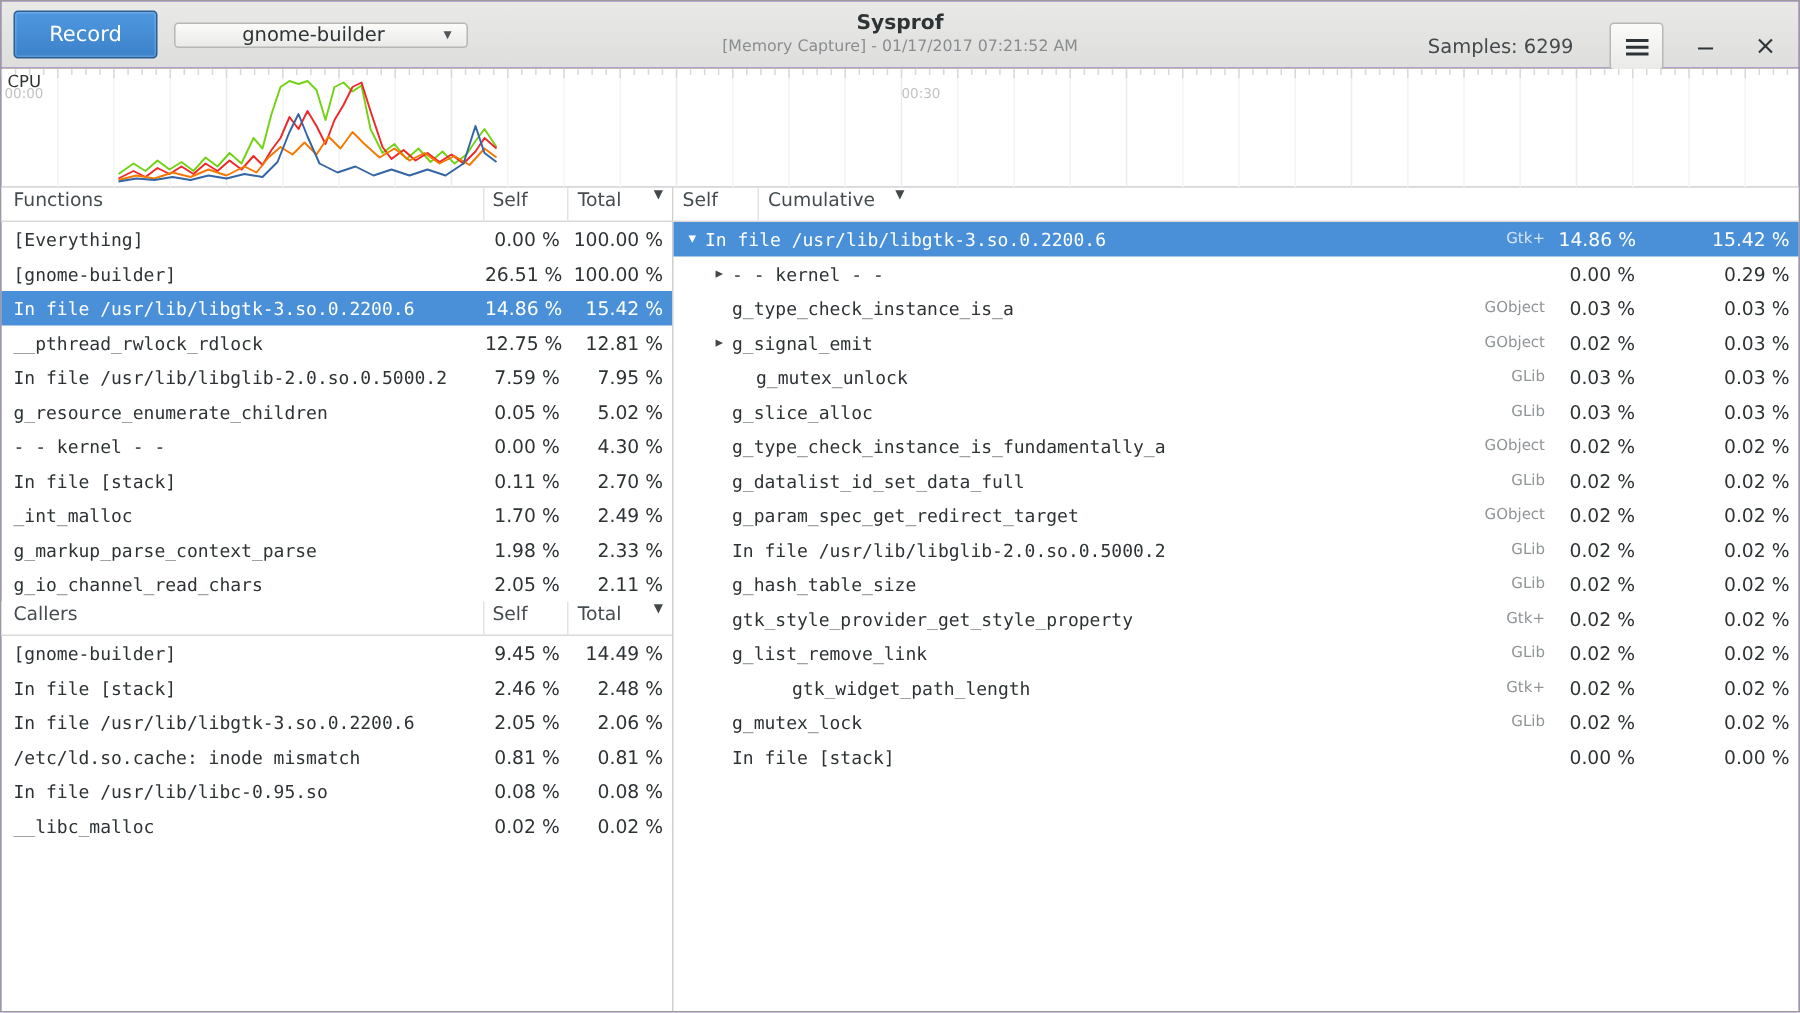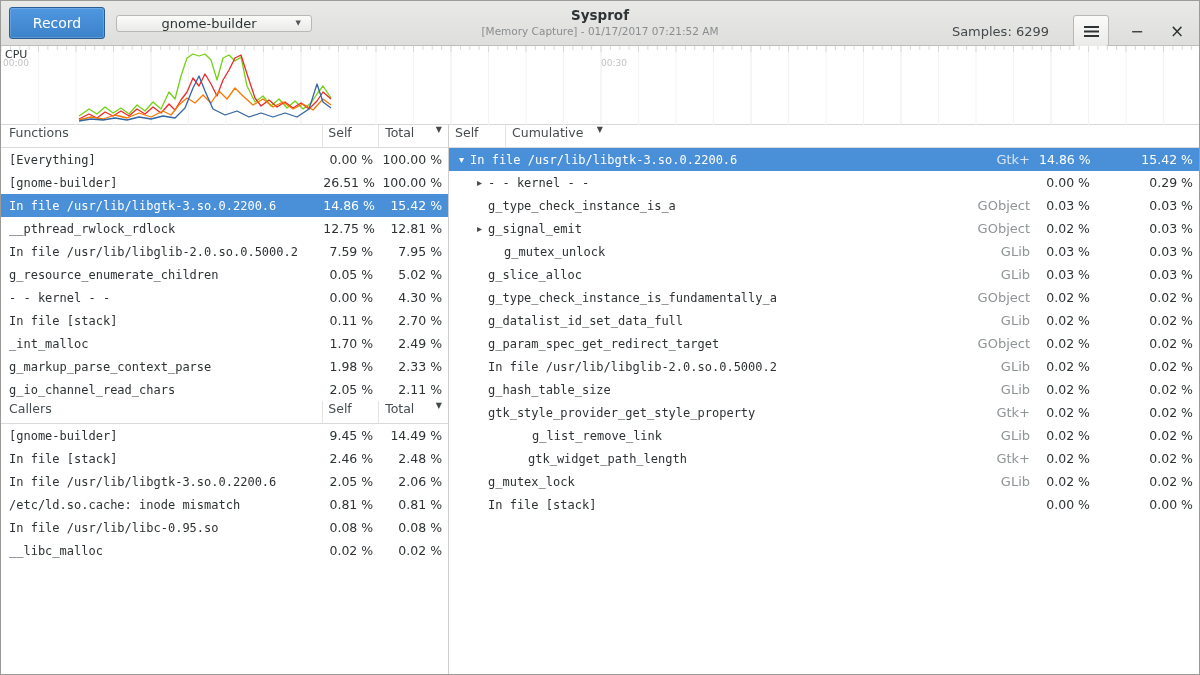--- a/index.html
+++ b/index.html
@@ -73,21 +73,21 @@
   .cell { white-space:nowrap; overflow:hidden; }
   .cname { width:323px; font-family:"DejaVu Sans Mono",monospace; font-size:12px;
            color:#2d3234; padding-left:8px; }
   .c-self { width:56px; }
   .c-total { width:69px; }
   .cnum { font-size:12.5px; text-align:right; color:#2d3234; padding-right:6px; }
   .dname { flex:1; min-width:0; display:flex; align-items:center; }
   .fn { font-family:"DejaVu Sans Mono",monospace; font-size:12px; color:#2d3234;
         overflow:hidden; white-space:nowrap; }
   .exp { width:17px; flex:none; text-align:center; font-size:10px; color:#43484b; }
-  .cat { margin-left:auto; font-size:13px; color:#8f9496; padding-right:9px; flex:none; }
+  .cat { margin-left:auto; font-size:10px; color:#8f9496; padding-right:9px; flex:none; }
   .c-dself { width:57px; }
   .c-cum { width:103px; }
   .trow.selected .cname, .trow.selected .cnum, .trow.selected .fn,
   .trow.selected .exp { color:#fff; }
   .trow.selected .cat { color:#d7e4f6; }
 </style>
 </head>
 <body>
 
 <div class="window">
@@ -517,21 +517,21 @@
           <div class="trow">
             <div class="cell dname" style="padding-left: 22px;">
               <span class="exp"></span>
               <span class="fn">gtk_style_provider_get_style_property</span>
               <span class="cat">Gtk+</span>
             </div>
             <div class="cell cnum c-dself">0.02 %</div>
             <div class="cell cnum c-cum">0.02 %</div>
           </div>
           <div class="trow">
-            <div class="cell dname" style="padding-left: 22px; gap: 44px;">
+            <div class="cell dname" style="padding-left: 22px;">
               <span class="exp"></span>
               <span class="fn">g_list_remove_link</span>
               <span class="cat">GLib</span>
             </div>
             <div class="cell cnum c-dself">0.02 %</div>
             <div class="cell cnum c-cum">0.02 %</div>
           </div>
           <div class="trow">
             <div class="cell dname" style="padding-left: 22px; gap: 40px;">
               <span class="exp"></span>

